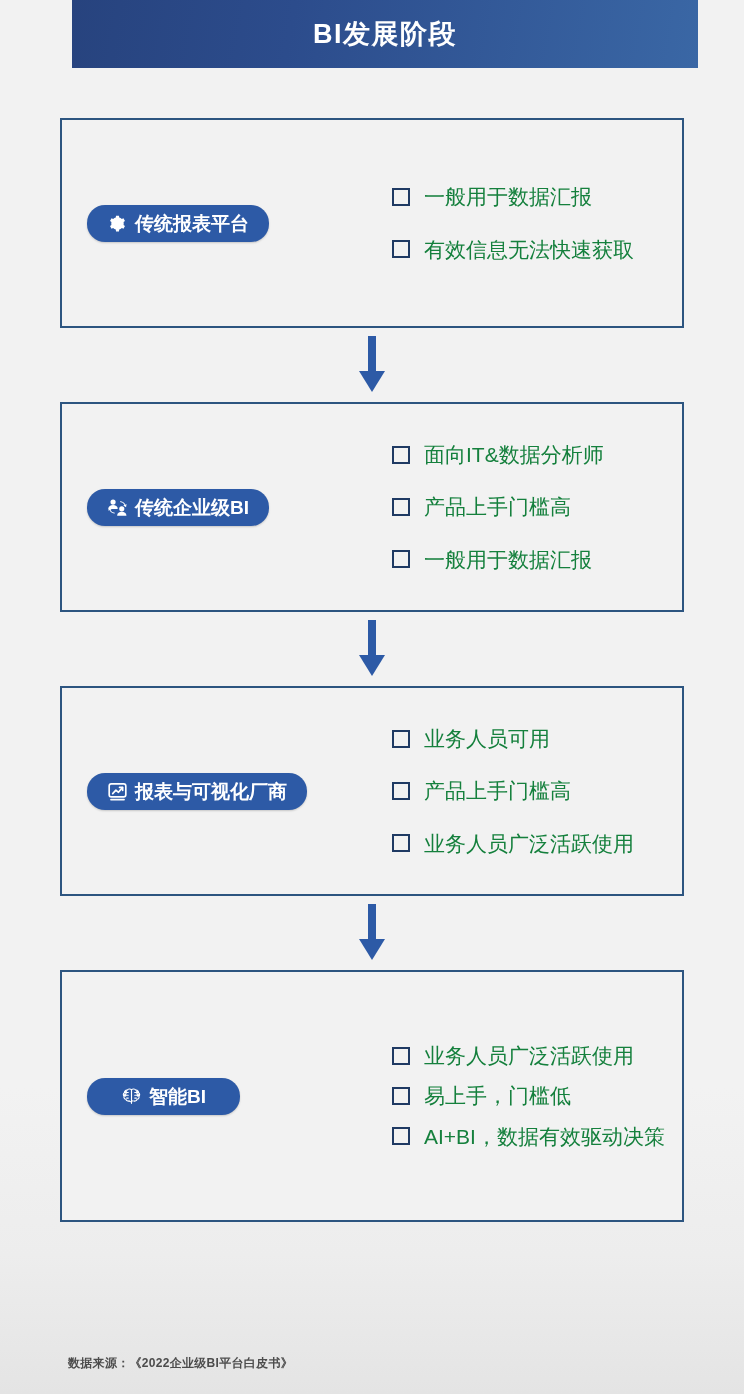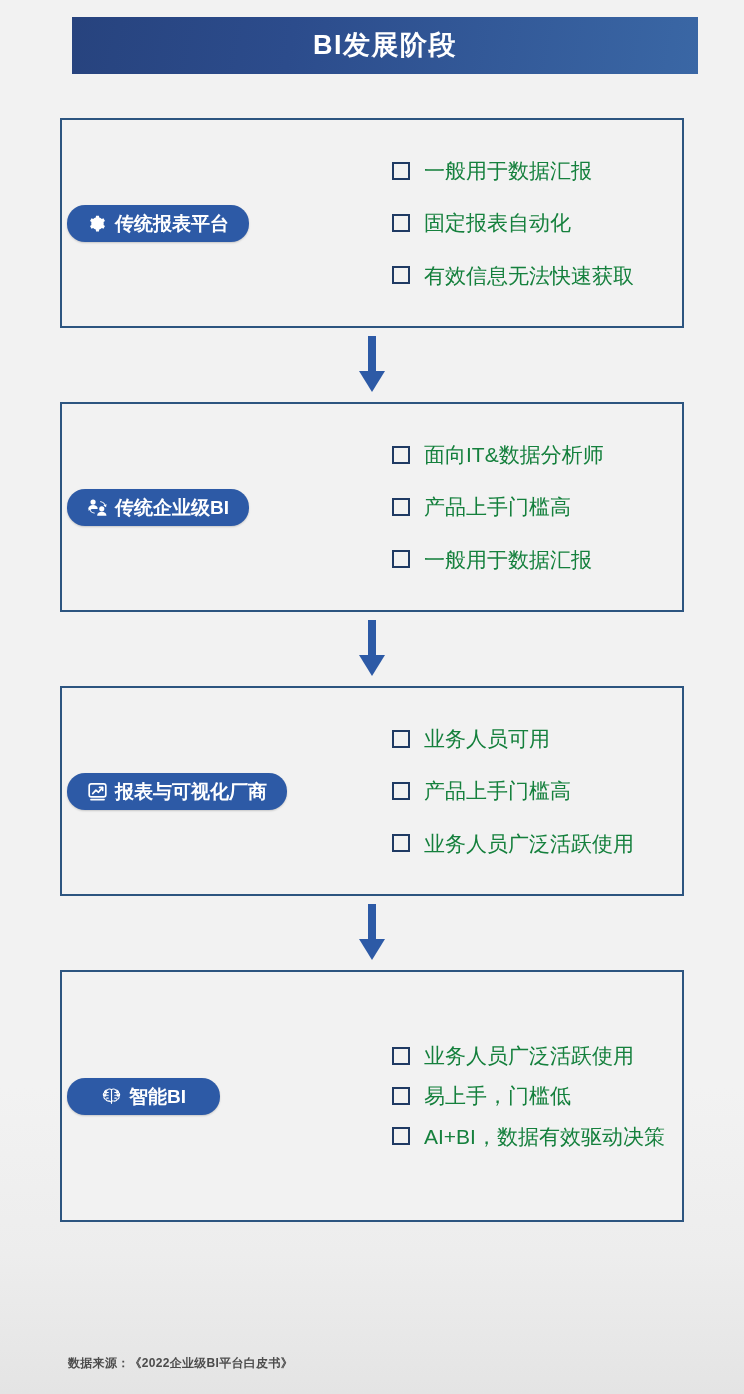--- a/index.html
+++ b/index.html
@@ -14,26 +14,25 @@
     overflow: hidden;
     position: relative;
   }
 
   
   .header-banner {
     position: absolute;
     left: 72px;
     top: 0;
     width: 626px;
-    height: 57px;
+    height: 68px;
     background: linear-gradient(100deg, #27437e 0%, #2c4c8c 35%, #3a67a5 100%);
     display: flex;
     align-items: center;
     justify-content: center;
-    margin-top: 17px;
   }
   .header-title {
     color: #ffffff;
     font-size: 27px;
     font-weight: bold;
     letter-spacing: 1.5px;
     line-height: 1;
   }
 
   
@@ -55,21 +54,21 @@
     align-items: center;
   }
   .stage-card.h-tall { height: 206px; }
   .stage-card.h-xtall { height: 248px; }
 
   
   .badge-col {
     width: 330px;
     display: flex;
     align-items: center;
-    padding-left: 5px;
+    padding-left: 25px;
     box-sizing: border-box;
     flex: none;
   }
   .stage-badge {
     display: inline-flex;
     align-items: center;
     gap: 7px;
     background: #2d5aa6;
     color: #ffffff;
     border-radius: 18px;
@@ -161,24 +160,20 @@
         <span class="badge-label">传统报表平台</span>
       </div>
     </div>
     <div class="bullet-col">
       <div class="bullet-row">
         <span class="bullet-box"></span>
         <span class="bullet-text">一般用于数据汇报</span>
       </div>
       <div class="bullet-row">
         <span class="bullet-box"></span>
-        <span class="bullet-text">固定报表自动化</span>
-      </div>
-      <div class="bullet-row">
-        <span class="bullet-box"></span>
         <span class="bullet-text">有效信息无法快速获取</span>
       </div>
     </div>
   </div>
 
   <div class="arrow-gap">
     <svg class="down-arrow" width="30" height="58" viewBox="0 0 30 58">
       <rect x="11" y="0" width="8" height="38" fill="#2d5aa6"></rect>
       <polygon points="15,56 2,35 28,35" fill="#2d5aa6"></polygon>
     </svg>

